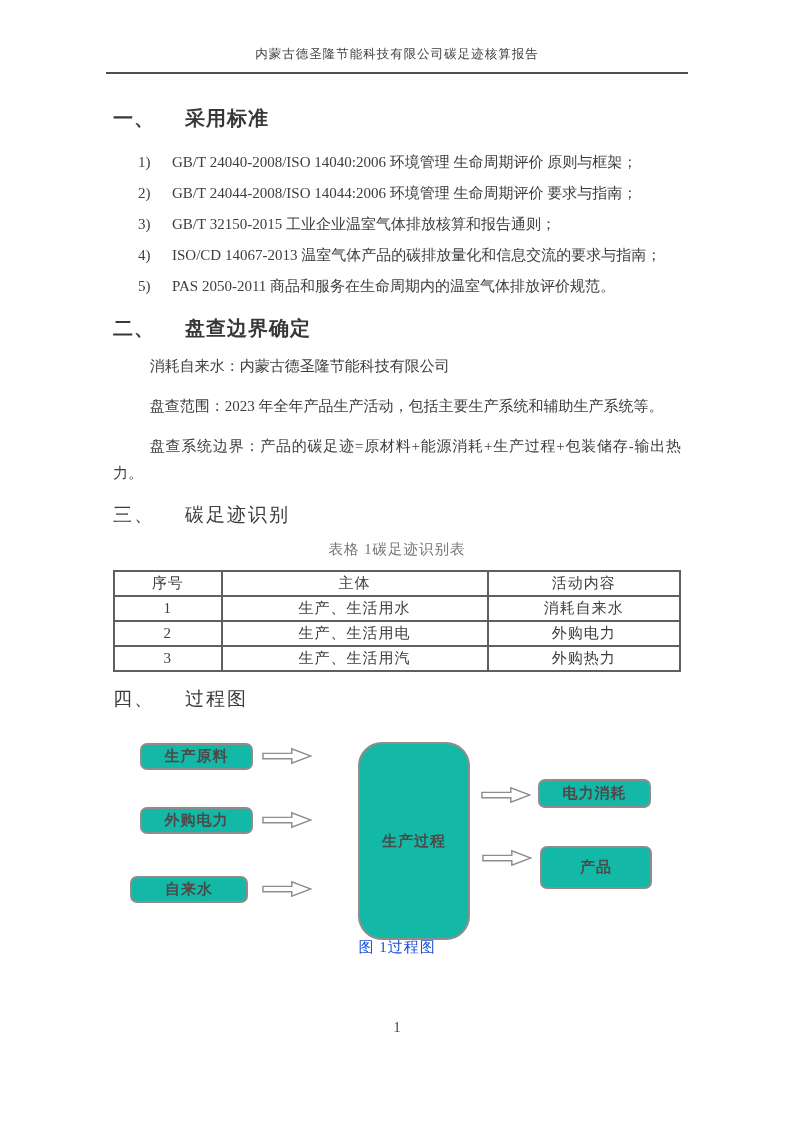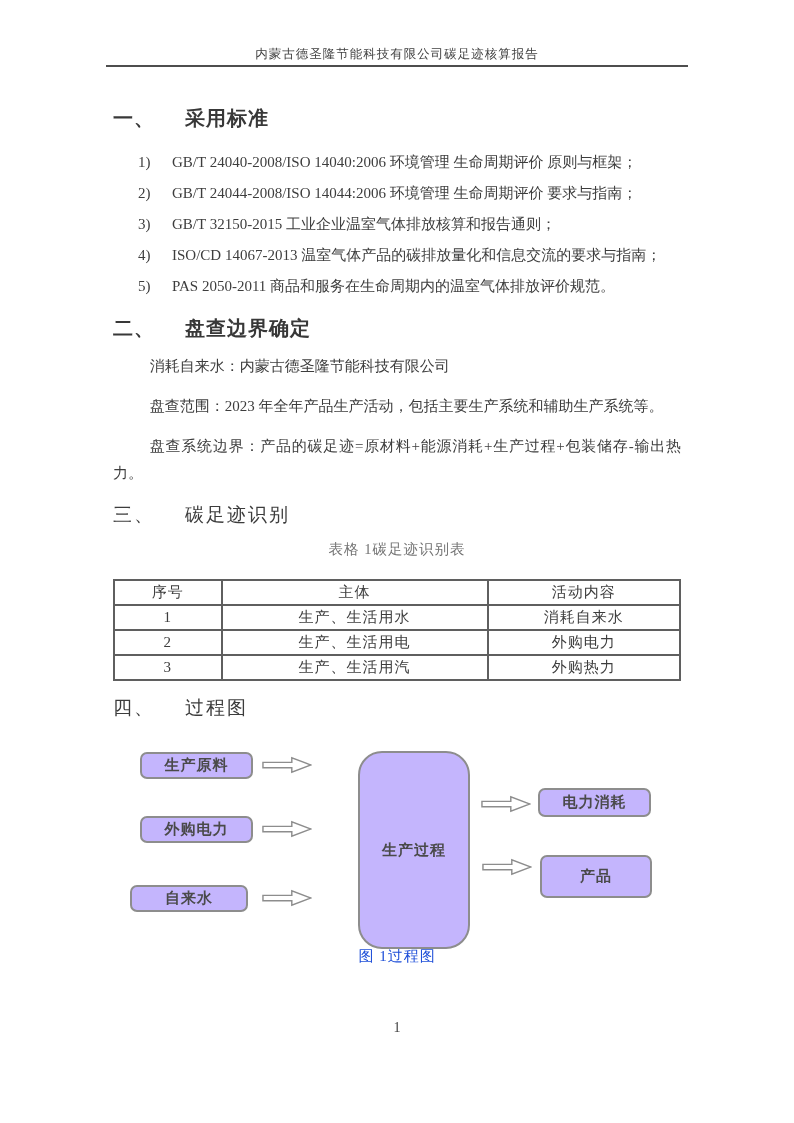--- a/index.html
+++ b/index.html
@@ -11,21 +11,21 @@
     font-family:"Liberation Serif", serif;
     color:#3d3d3d;
     overflow:hidden;
     box-sizing:border-box;
   }
   
   .doc-header {
     position:absolute; top:46px; left:106px; right:106px;
     text-align:center;
     font-size:12.5px; letter-spacing:1px; color:#404040;
-    padding-bottom:2px;
+    padding-bottom:9px;
     border-bottom:2px solid #4e4e4e;
   }
   .content { position:absolute; top:96px; left:113px; right:113px; }
 
   
   .sec-heading { display:flex; align-items:baseline; margin:0; }
   .sec-heading .sec-title { margin-left:30px; }
   .h-bold {
     font-family:"Liberation Sans", sans-serif;
     font-weight:bold; font-size:20px; color:#383838; letter-spacing:1px;
@@ -62,40 +62,40 @@
   }
 
   
   .tbl-caption {
     margin-top:12px;
     text-align:center;
     font-size:14.5px; color:#737373; letter-spacing:1px;
   }
   table.fp-table {
     width:100%;
-    margin-top:20px;
+    margin-top:11px;
     border-collapse:collapse;
   }
   .fp-table th, .fp-table td {
     border:2px solid #5f5f5f;
     height:23px; line-height:23px;
     padding:0;
     text-align:center;
     font-size:15px; font-weight:normal;
     color:#3d3d3d;
     letter-spacing:1px;
   }
   .col-idx { width:19%; } .col-subj { width:47%; } .col-act { width:34%; }
 
   
   .diagram { position:relative; height:192px; margin-top:18px; }
   .dbox {
     position:absolute; box-sizing:border-box;
     border:2px solid #8d8d8d; border-radius:7px;
-    background:#c4b5fd;
+    background:#14b8a6;
     display:flex; align-items:center; justify-content:center;
     font-family:"Liberation Sans", sans-serif;
     font-weight:bold; font-size:15px; color:#4a4a4a; letter-spacing:1px;
   }
   .dbox.in1 { left:27px;  top:13px;  width:113px; height:27px; }
   .dbox.in2 { left:27px;  top:77px;  width:113px; height:27px; }
   .dbox.in3 { left:17px;  top:146px; width:118px; height:27px; }
   .dbox.proc{ left:245px; top:12px;  width:112px; height:198px; border-radius:24px; }
   .dbox.out1{ left:425px; top:49px;  width:113px; height:29px; }
   .dbox.out2{ left:427px; top:116px; width:112px; height:43px; }

